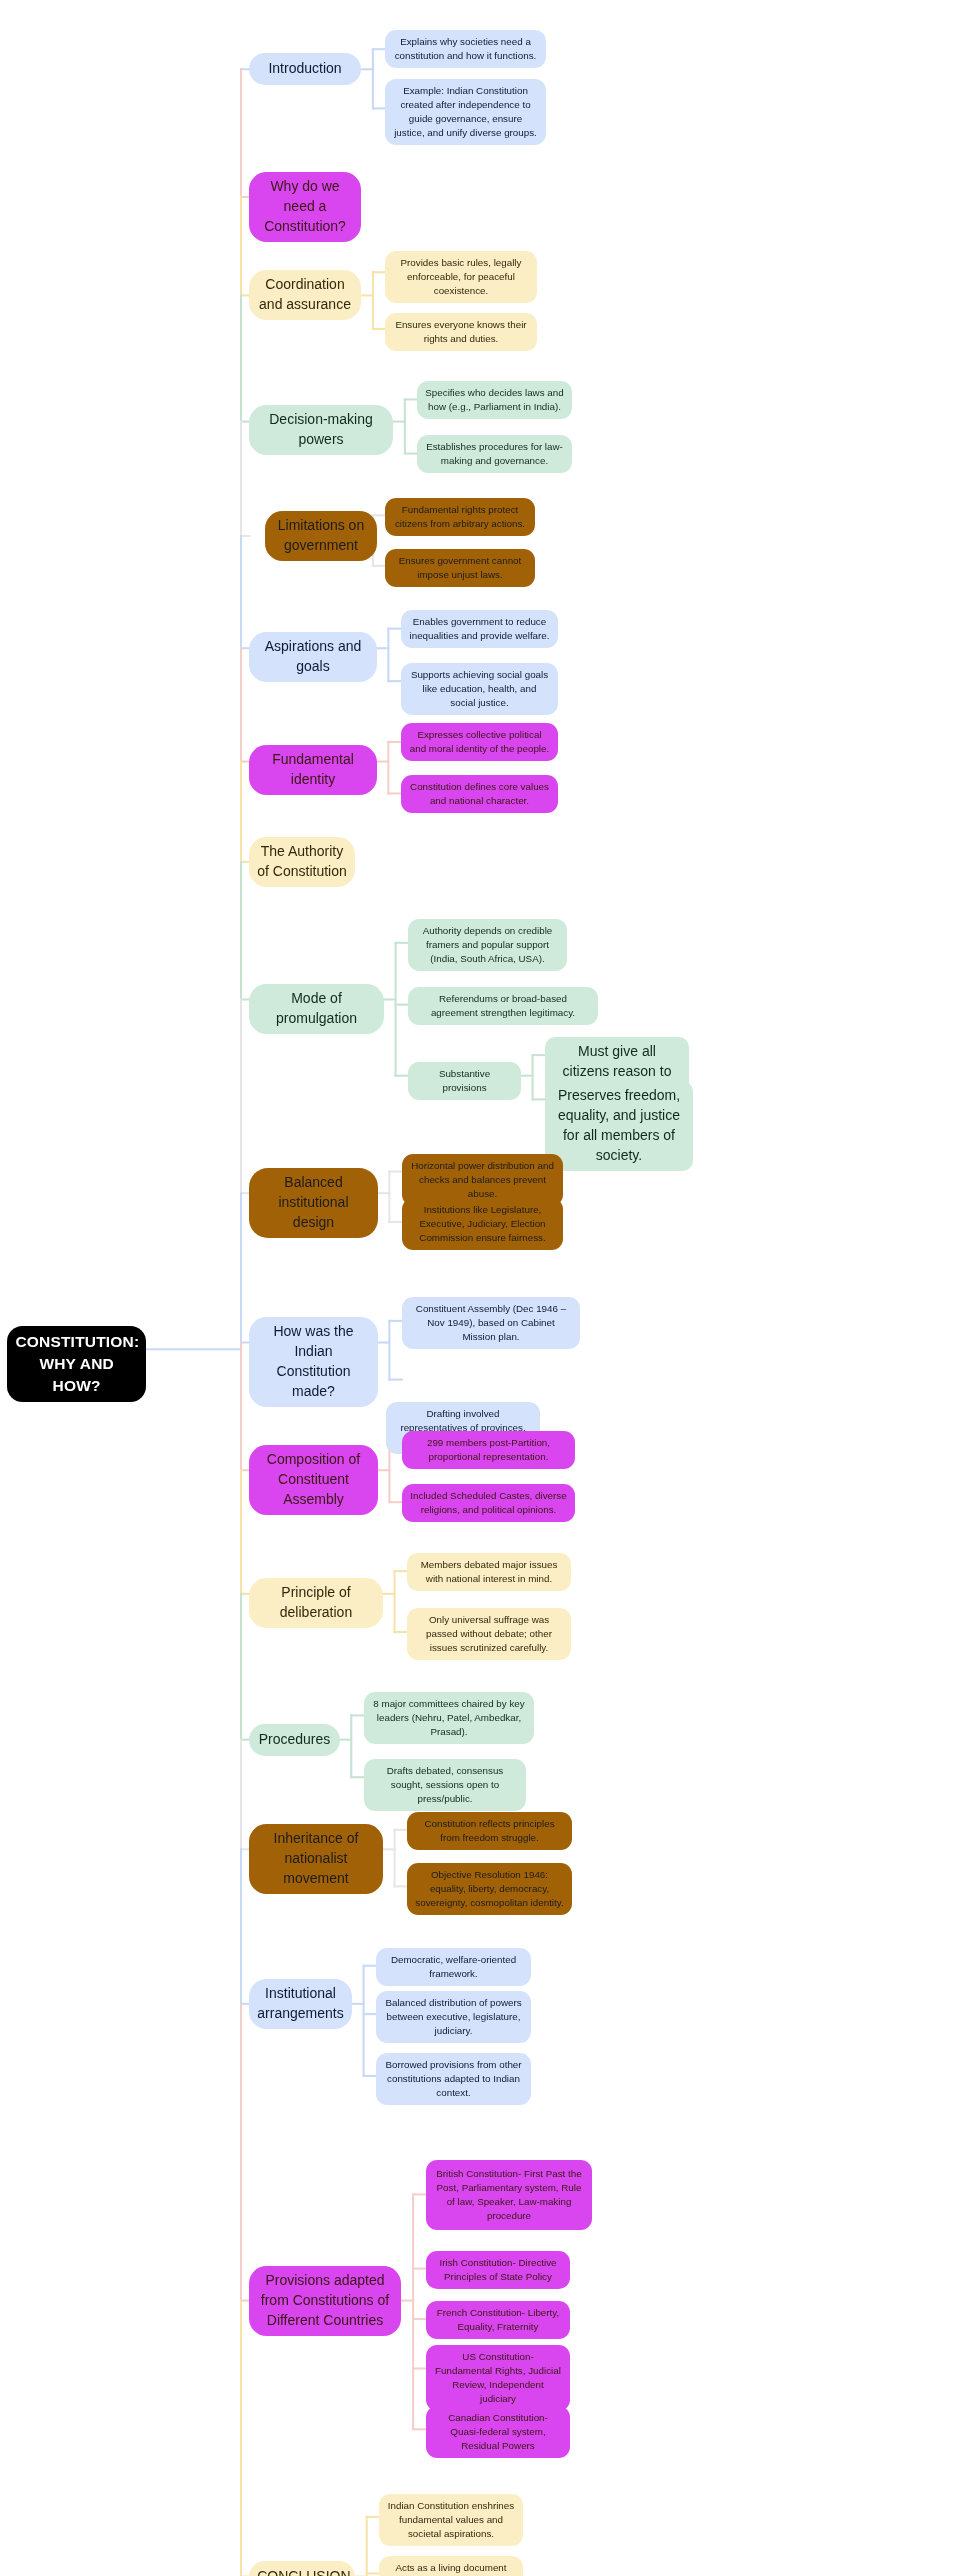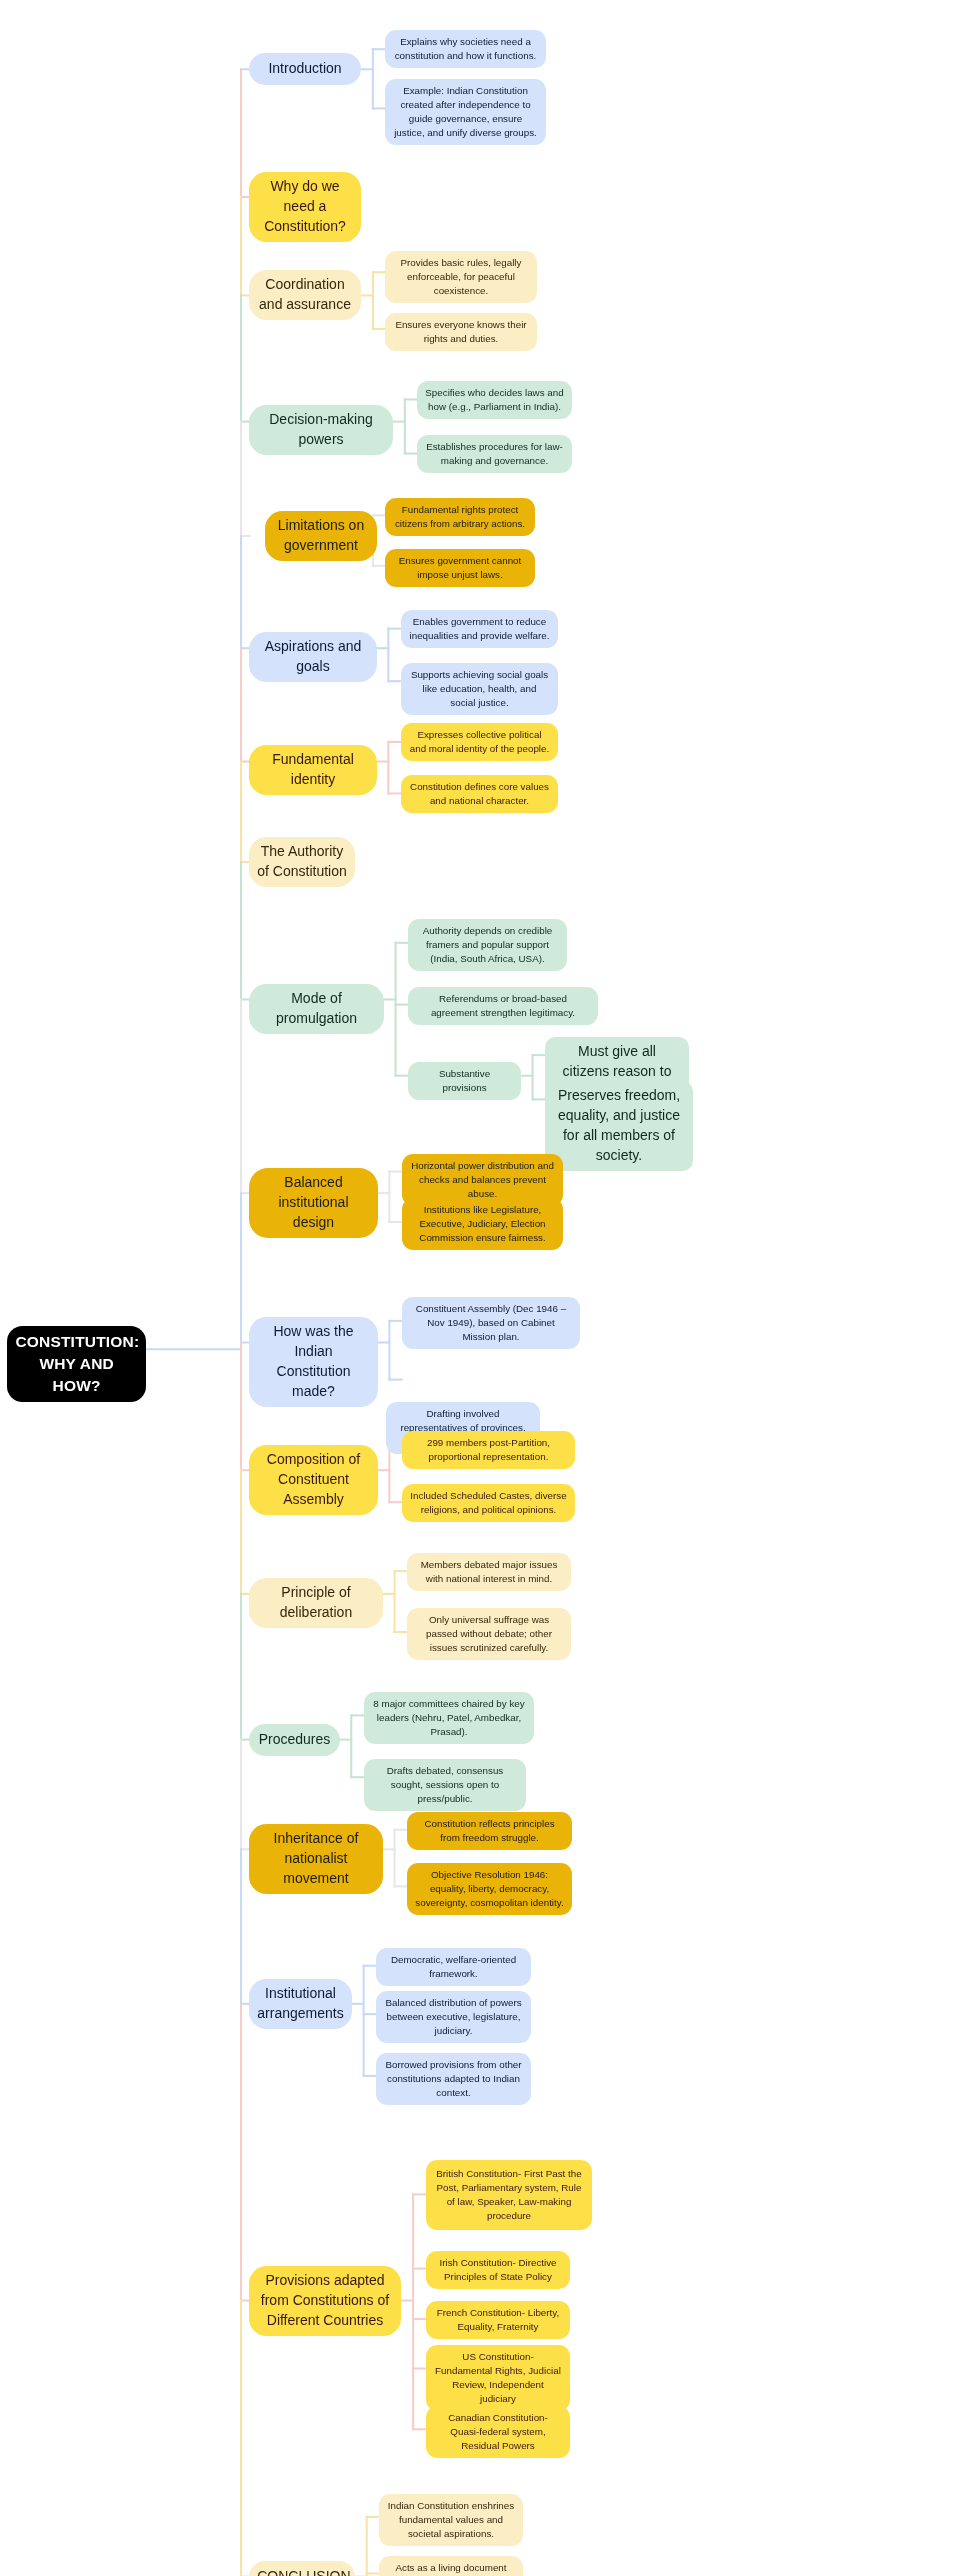--- a/index.html
+++ b/index.html
@@ -22,24 +22,24 @@
     text-align: center;
     border-radius: 13.4px;
     padding: 5.2px 8.2px;
     line-height: 1.42;
   }
   .node span { display: block; width: 100%; }
 
   
   .c-root  { background: #000000; color: #ffffff; font-weight: bold; border-radius: 15.5px; }
   .c-blue  { background: #d4e3fb; color: #0d1b33; }
-  .c-pink  { background: #fde047; color: #3a1713; }
+  .c-pink  { background: #d946ef; color: #3a1713; }
   .c-yellow{ background: #fbeec5; color: #33280a; }
   .c-green { background: #cfeadb; color: #0f2b1c; }
-  .c-grey  { background: #eab308; color: #1c1c1c; }
+  .c-grey  { background: #a16207; color: #1c1c1c; }
 
   .lvl1 { font-size: 14px; border-radius: 17.5px; }
   .lvl2 { font-size: 9.8px; border-radius: 11.3px; }
   .lvl3 { font-size: 14px; border-radius: 10.3px; }
   .root { font-size: 15.5px; letter-spacing: 0.2px; }
 </style>
 </head>
 <body>
 
 <div id="canvas">

